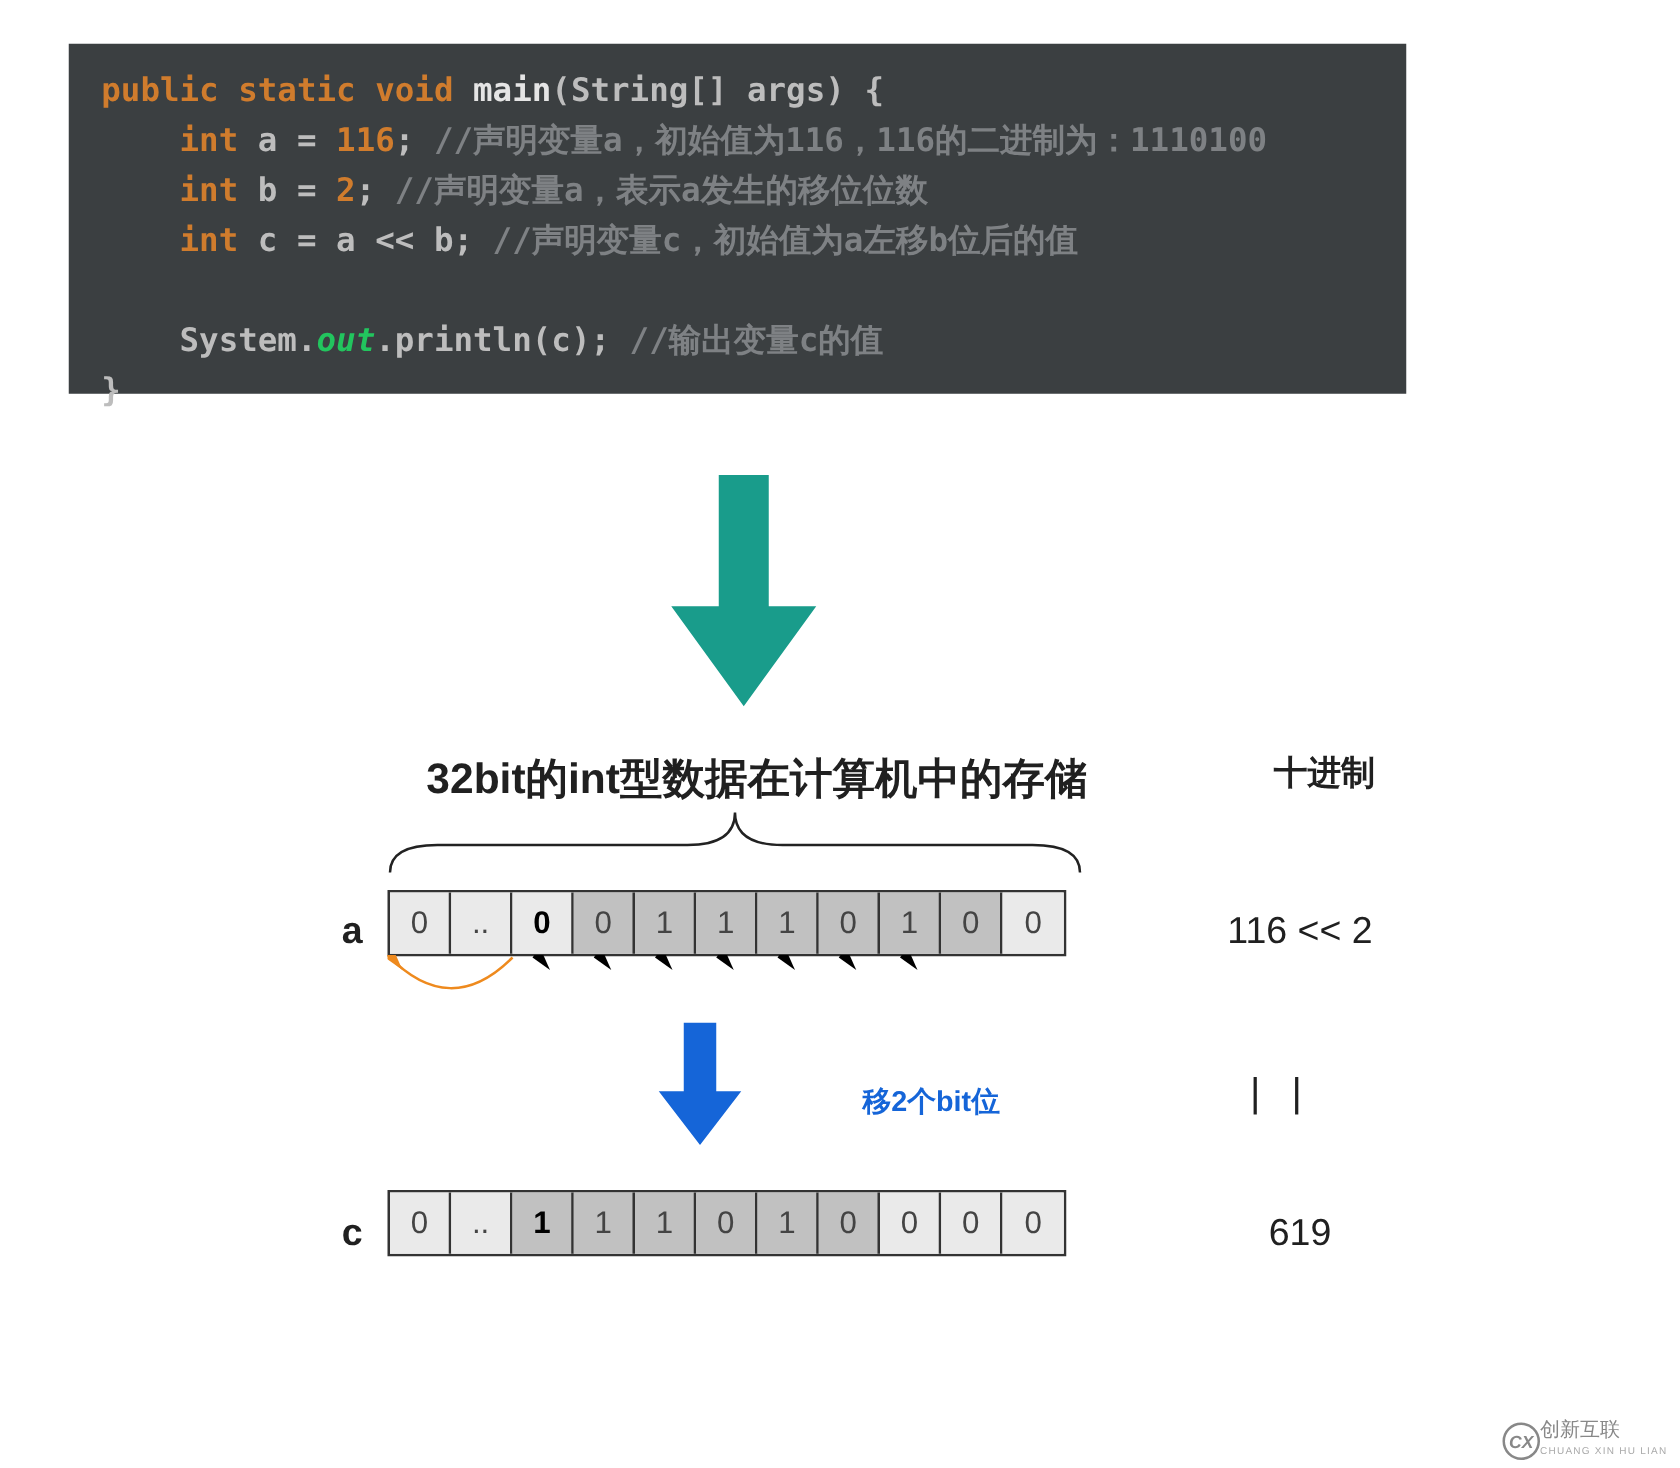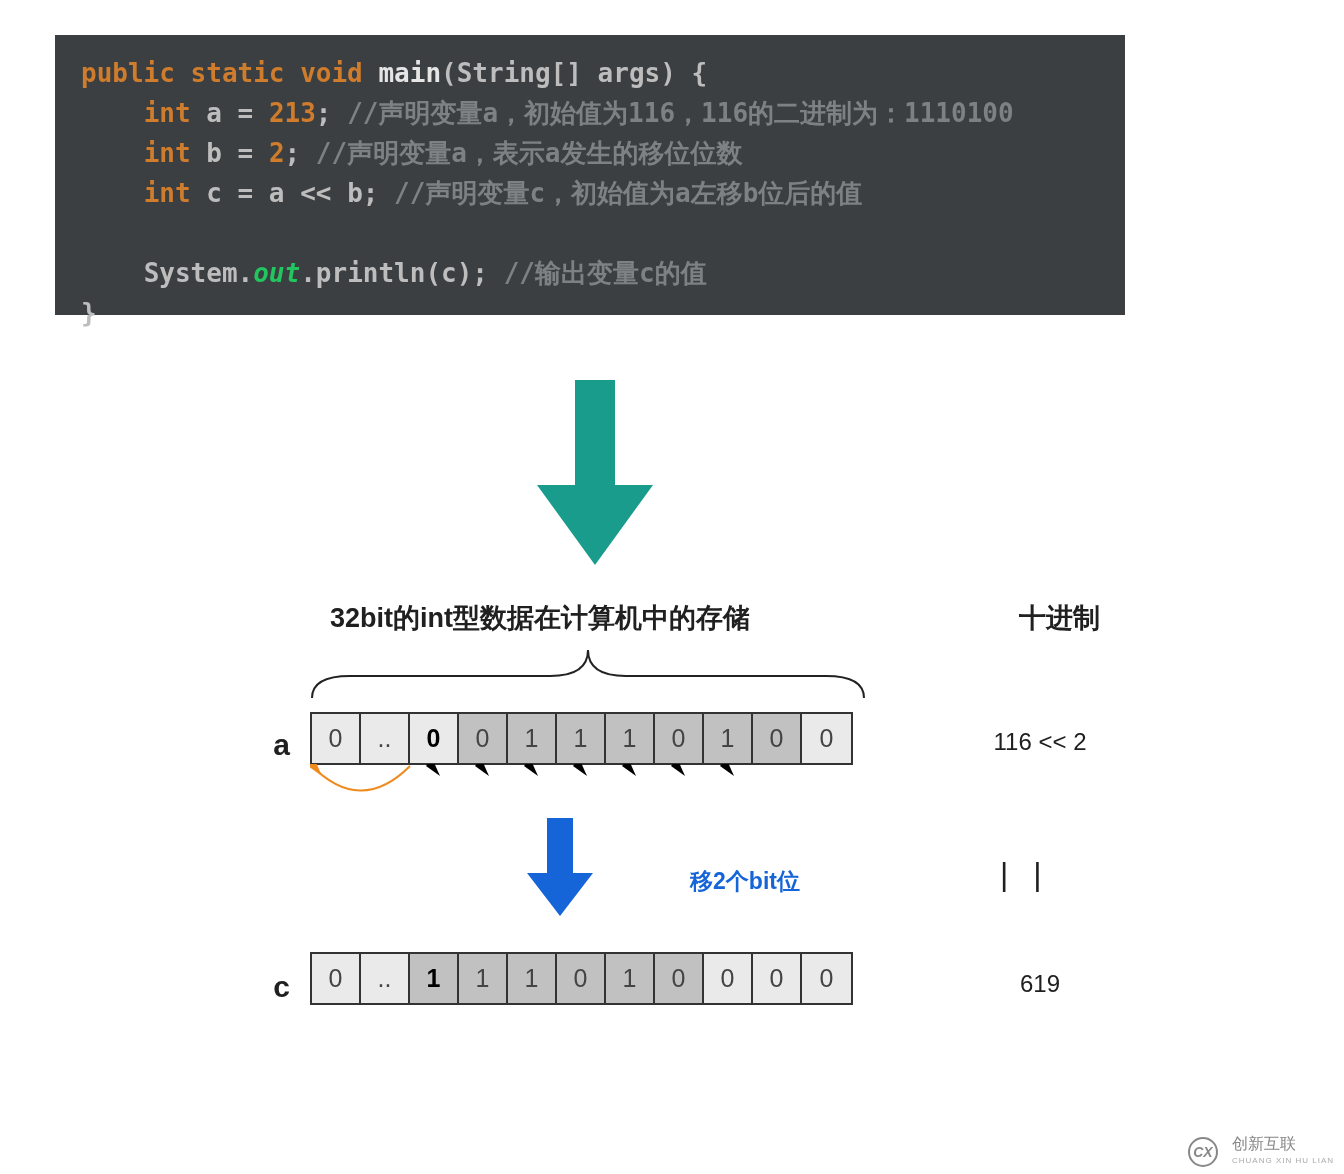--- a/index.html
+++ b/index.html
@@ -8,46 +8,46 @@
   .code{position:absolute;left:55px;top:35px;width:1070px;height:280px;background:#3b3f41;padding:18px 26px;color:#bdbdbd;font-family:Menlo,Consolas,monospace;font-size:26px;line-height:40px;font-weight:600;white-space:pre}
   .kw{color:#d07c2d}
   .fn{color:#e5e5e5}
   .it{color:#22c55e;font-style:italic}
   .cm{color:#7e8184}
   .wh{color:#bdbdbd}
   
   .bigarrow{position:absolute;left:535px;top:380px}
   
   .diagram{position:absolute;left:0;top:600px;width:1344px;color:#202020}
-  .title-storage{position:absolute;left:330px;top:0;width:540px;text-align:left;font-size:27px;font-weight:600}
+  .title-storage{position:absolute;left:330px;top:0;width:540px;text-align:right;font-size:34px;font-weight:600}
   .title-dec{position:absolute;left:970px;top:0;width:130px;text-align:right;font-size:27px;font-weight:600}
   .brace-svg{position:absolute;left:310px;top:40px}
   .rowlabel{position:absolute;left:250px;width:40px;text-align:right;font-size:30px;font-weight:600}
-  .declabel{position:absolute;left:950px;width:180px;text-align:center;font-size:24px;font-weight:500}
+  .declabel{position:absolute;left:950px;width:180px;text-align:center;font-size:30px;font-weight:500}
   .bits{position:absolute;left:310px;display:flex;border:2px solid #333}
   .bit{width:49px;height:49px;border-right:2px solid #333;display:flex;align-items:center;justify-content:center;font-size:25px;font-weight:500;color:#444}
   .bit:last-child{border-right:none}
   .bit.light{background:#eaeaea}
   .bit.dark{background:#c1c1c1}
   .bit.bold{font-weight:700;color:#000}
   .orange-arrows{position:absolute;left:310px}
   .blue-arrow{position:absolute}
   .blue-text{position:absolute;color:#1565d8;font-size:23px;font-weight:600;line-height:30px;text-align:center}
   .pipes{position:absolute;left:1000px;font-size:32px;font-weight:500;letter-spacing:8px}
   
-  .wm{position:absolute;right:10px;bottom:6px;display:flex;align-items:flex-start;gap:14px;color:#888;font-size:16px}
+  .wm{position:absolute;right:10px;bottom:6px;display:flex;align-items:flex-end;gap:0;color:#888;font-size:16px}
   .wm .logo{width:30px;height:30px;border:2px solid #888;border-radius:50%;display:flex;align-items:center;justify-content:center;font-size:14px;font-weight:700;font-style:italic;color:#888}
   .wm .txt{line-height:14px}
   .wm .sub{font-size:8px;letter-spacing:1px;color:#aaa}
 </style>
 </head>
 <body>
 
 <div class="code"><span class="kw">public static void </span><span class="fn">main</span><span class="wh">(String[] args) {</span>
-<span>    </span><span class="kw">int </span><span class="wh">a = </span><span class="kw">213</span><span class="wh">; </span><span class="cm">//声明变量a，初始值为116，116的二进制为：1110100</span>
+<span>    </span><span class="kw">int </span><span class="wh">a = </span><span class="kw">116</span><span class="wh">; </span><span class="cm">//声明变量a，初始值为116，116的二进制为：1110100</span>
 <span>    </span><span class="kw">int </span><span class="wh">b = </span><span class="kw">2</span><span class="wh">; </span><span class="cm">//声明变量a，表示a发生的移位位数</span>
 <span>    </span><span class="kw">int </span><span class="wh">c = a &lt;&lt; b; </span><span class="cm">//声明变量c，初始值为a左移b位后的值</span>
 
 <span>    </span><span class="wh">System.</span><span class="it">out</span><span class="wh">.println(c); </span><span class="cm">//输出变量c的值</span>
 <span class="wh">}</span></div>
 
 <svg class="bigarrow" width="120" height="190">
  <path d="M40 0 H80 V105 H118 L60 185 L2 105 H40 Z" fill="#199c8b"></path>
 </svg>
 

